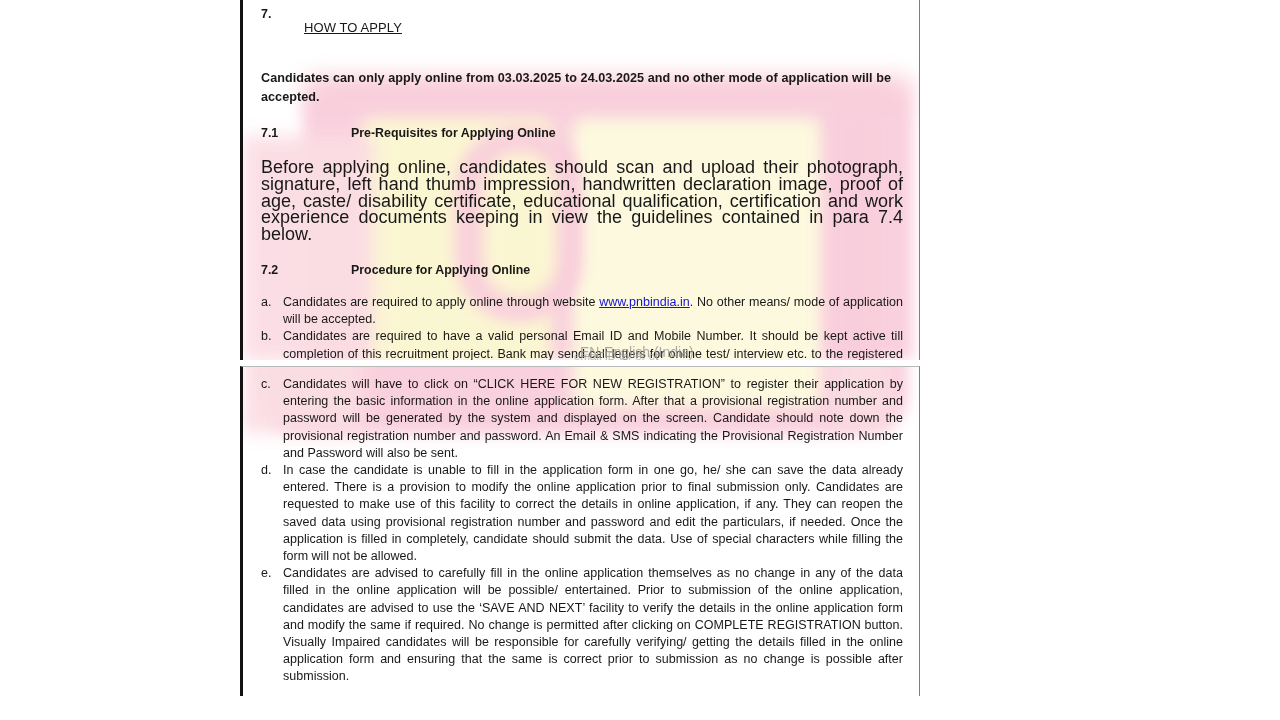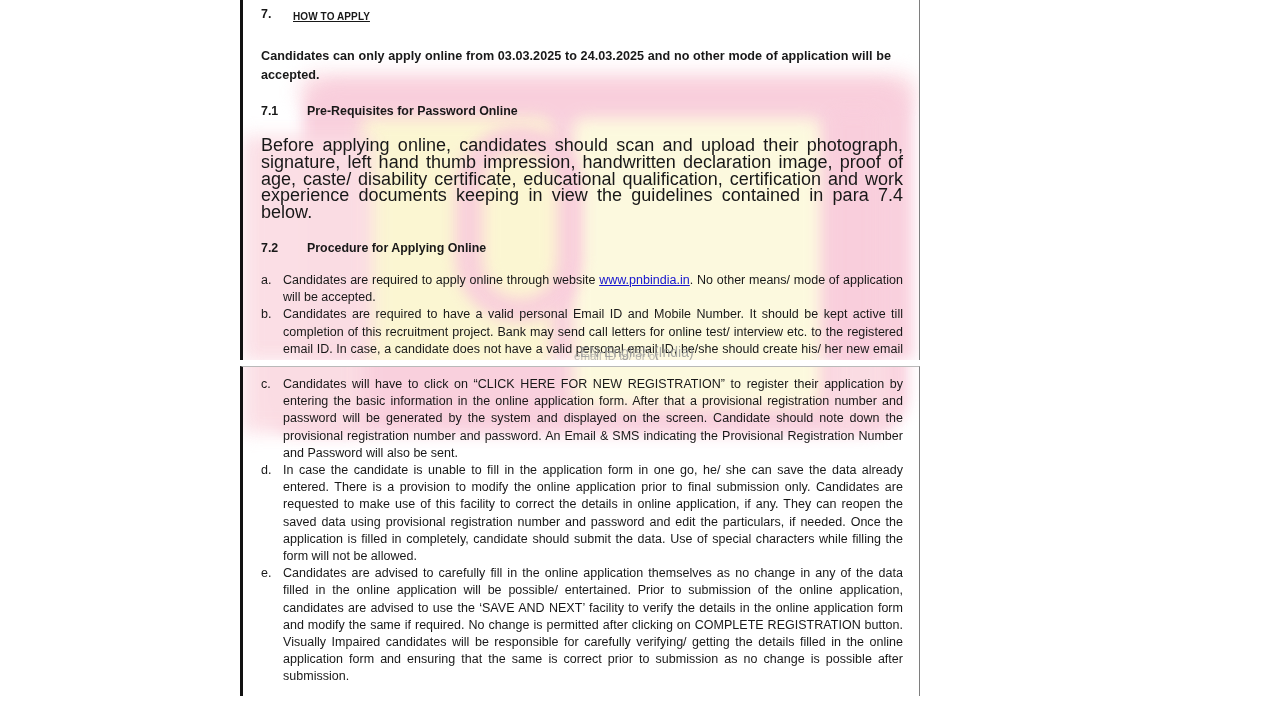--- a/index.html
+++ b/index.html
@@ -91,39 +91,39 @@
     align-items: flex-start;
   }
   .num {
     flex: 0 0 auto;
     font-weight: bold;
     font-size: 12.4px;
     line-height: 17px;
   }
 
   h3.sec-title {
-    margin: 2px;
-    font-size: 10px;
-    font-weight: bold;
+    margin: 13px;
+    font-size: 13px;
+    font-weight: normal;
     line-height: 17px;
     text-decoration: underline;
     letter-spacing: .1px;
   }
   .sec-row .num { width: 30px; }
 
   .lead {
     margin: 20px 12px 0 0;
     font-size: 12.6px;
     font-weight: bold;
     line-height: 18.5px;
     text-align: justify;
     letter-spacing: .05px;
   }
 
-  .sub-row { margin-top: 19px; }
+  .sub-row { margin-top: 19px; gap: 44px; }
   .sub-row .num { width: 46px; }
   .sub-title {
     font-size: 12.4px;
     font-weight: bold;
     line-height: 17px;
   }
 
   .para {
     margin: 17px 0 0 0;
     font-size: 18px;
@@ -195,21 +195,21 @@
 
       <div class="row sec-row" style="margin-top:20px;">
         <span class="num">7.</span>
         <h3 class="sec-title">HOW TO APPLY</h3>
       </div>
 
       <p class="lead">Candidates can only apply online from 03.03.2025 to 24.03.2025 and no other mode of application will be accepted.</p>
 
       <div class="row sub-row">
         <span class="num">7.1</span>
-        <span class="sub-title">Pre-Requisites for Password Online</span>
+        <span class="sub-title">Pre-Requisites for Applying Online</span>
       </div>
 
       <p class="para">Before applying online, candidates should scan and upload their photograph, signature, left hand thumb impression, handwritten declaration image, proof of age, caste/ disability certificate, educational qualification, certification and work experience documents keeping in view the guidelines contained in para 7.4 below.</p>
 
       <div class="row sub-row">
         <span class="num">7.2</span>
         <span class="sub-title">Procedure for Applying Online</span>
       </div>
 
       <ul class="alpha">

